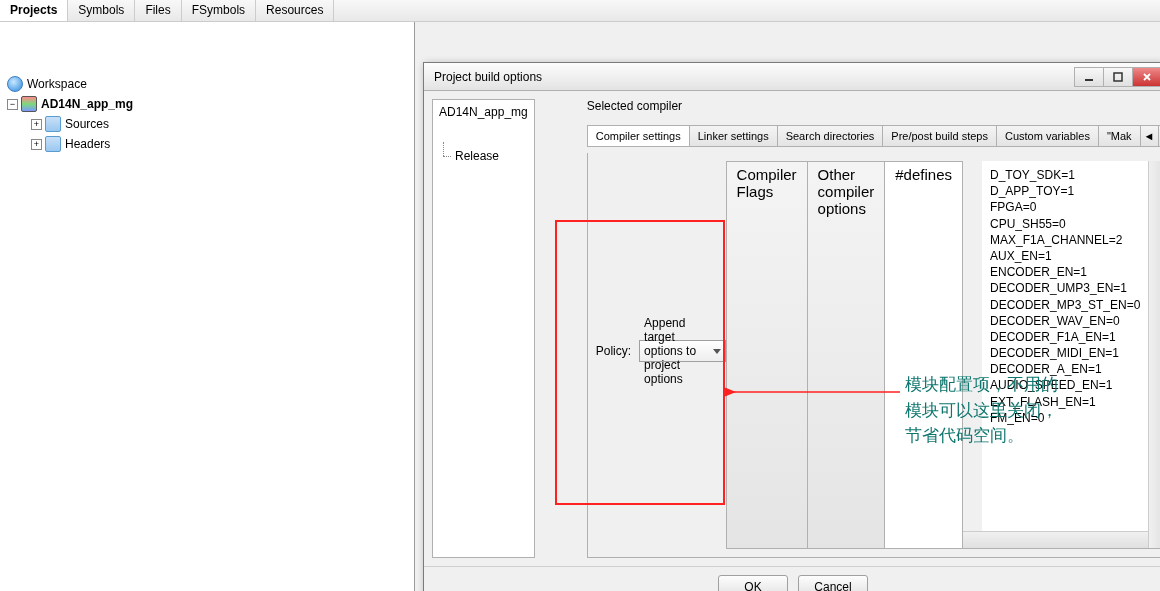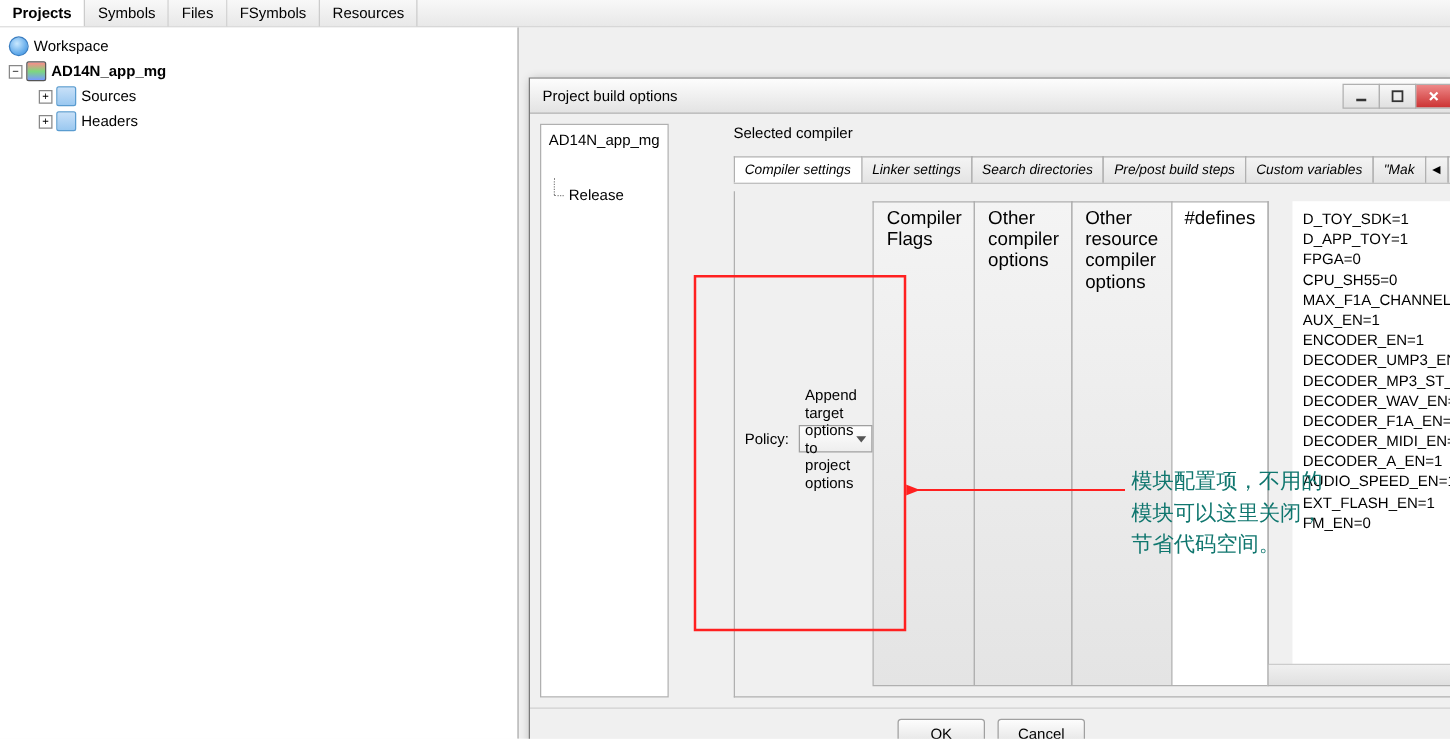--- a/index.html
+++ b/index.html
@@ -6,21 +6,21 @@
     body { font-family: Tahoma, Arial, sans-serif; font-size: 12px; background: #fff; width: 1160px; height: 591px; position: relative; overflow: hidden; }
 
     .main-tabs { display: flex; background: linear-gradient(#f8f8f8, #e8e8e8); border-bottom: 1px solid #ccc; height: 22px; }
     .main-tab { padding: 3px 10px; border-right: 1px solid #ccc; cursor: pointer; background: linear-gradient(#f8f8f8, #e8e8e8); }
     .main-tab.active { background: #fff; font-weight: bold; }
 
     .main-content { display: flex; height: calc(100% - 22px); }
     .project-panel { width: 415px; border-right: 1px solid #999; padding: 5px; background: #fff; }
 
     .tree-item { display: flex; align-items: center; padding: 2px 0; }
-    .tree-indent-0 { padding-left: 2px; }
+    .tree-indent-0 { padding-left: 2px; margin-top: 47px; }
     .tree-indent-1 { padding-left: 2px; }
     .tree-indent-2 { padding-left: 26px; }
     .tree-toggle { width: 11px; height: 11px; border: 1px solid #888; display: inline-flex; align-items: center; justify-content: center; font-size: 9px; margin-right: 3px; background: #fff; cursor: pointer; line-height: 1; }
     .tree-icon { width: 16px; height: 16px; margin-right: 4px; display: inline-block; }
     .icon-globe { background: radial-gradient(circle at 40% 35%, #c8e8ff, #5aa5e8 70%); border-radius: 50%; border: 1px solid #3a7dc0; }
     .icon-package { background: linear-gradient(#ff8a8a, #7dd87d 50%, #7a9aff); border: 1px solid #555; border-radius: 2px; }
     .icon-folder { background: linear-gradient(#c8e0f8, #9ac8f0); border: 1px solid #5a9cd0; border-radius: 2px; }
     .tree-label { cursor: pointer; }
     .tree-bold { font-weight: bold; }
 
@@ -41,21 +41,21 @@
     .target-item { padding: 1px 2px; cursor: pointer; }
     .target-child { padding-left: 18px; position: relative; margin-top: 28px; }
     .target-child::before { content: ''; position: absolute; left: 6px; top: -6px; width: 1px; height: 14px; border-left: 1px dotted #888; }
     .target-child::after { content: ''; position: absolute; left: 6px; top: 8px; width: 8px; height: 1px; border-top: 1px dotted #888; }
 
     .settings-panel { flex: 1; display: flex; flex-direction: column; gap: 6px; margin-left: 44px; }
     .compiler-label { font-size: 12px; }
     .compiler-select { width: 100%; height: 22px; border: 1px solid #a0a0a0; padding: 2px 4px; background: linear-gradient(#fff, #eee); cursor: pointer; display: flex; align-items: center; justify-content: space-between; }
 
     .settings-tabs { display: flex; border-bottom: 1px solid #b0b0b0; margin-top: 6px; }
-    .settings-tab { padding: 4px 8px; border: 1px solid #b0b0b0; border-bottom: none; background: linear-gradient(#f4f4f4, #e4e4e4); cursor: pointer; margin-right: -1px; font-size: 11px; white-space: nowrap; font-style: italic; }
+    .settings-tab { padding: 4px 8px; border: 1px solid #b0b0b0; border-bottom: none; background: linear-gradient(#f4f4f4, #e4e4e4); cursor: pointer; margin-right: -1px; font-size: 11px; white-space: nowrap; }
     .settings-tab.active { background: #fff; position: relative; z-index: 1; }
     .settings-tab.overflow { padding: 4px 3px; }
 
     .settings-content { border: 1px solid #b0b0b0; border-top: none; padding: 8px; background: #f0f0f0; flex: 1; display: flex; }
 
     .policy-row { display: flex; align-items: center; gap: 8px; margin-bottom: 8px; }
     .policy-select { flex: 1; height: 22px; border: 1px solid #a0a0a0; padding: 2px 4px; background: linear-gradient(#fff, #eee); cursor: pointer; display: flex; align-items: center; justify-content: center; }
 
     .sub-tabs { display: flex; border-bottom: 1px solid #b0b0b0; }
     .sub-tab { padding: 4px 10px; border: 1px solid #b0b0b0; border-bottom: none; background: linear-gradient(#f4f4f4, #e4e4e4); cursor: pointer; margin-right: -1px; font-size: 15px; }
@@ -157,21 +157,20 @@
               <span>Policy:</span>
               <div class="policy-select">
                 <span>Append target options to project options</span>
                 <span class="dropdown-arrow"></span>
               </div>
             </div>
 
             <div class="sub-tabs">
               <div class="sub-tab">Compiler Flags</div>
               <div class="sub-tab">Other compiler options</div>
-              <div class="sub-tab">Other resource compiler options</div>
               <div class="sub-tab active">#defines</div>
             </div>
 
             <div class="defines-wrap">
               <div class="defines-area">D_TOY_SDK=1
 D_APP_TOY=1
 FPGA=0
 CPU_SH55=0
 MAX_F1A_CHANNEL=2
 AUX_EN=1

